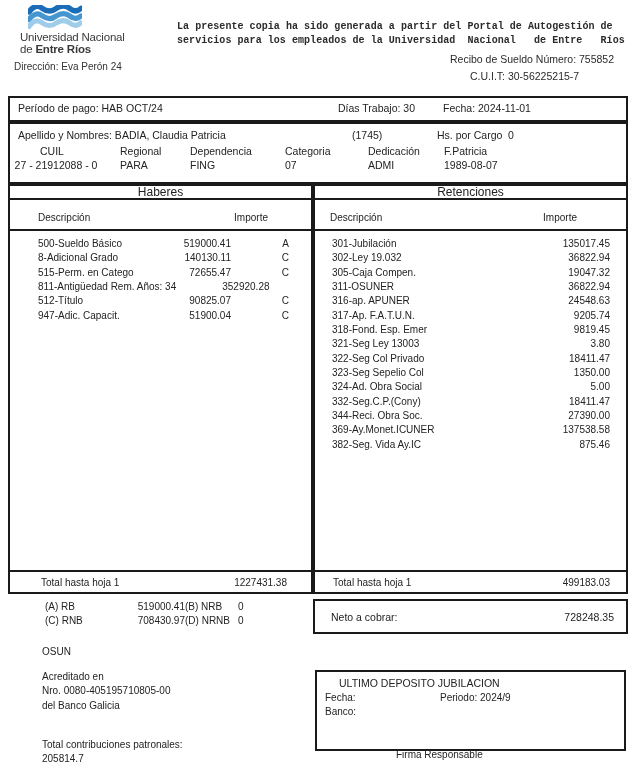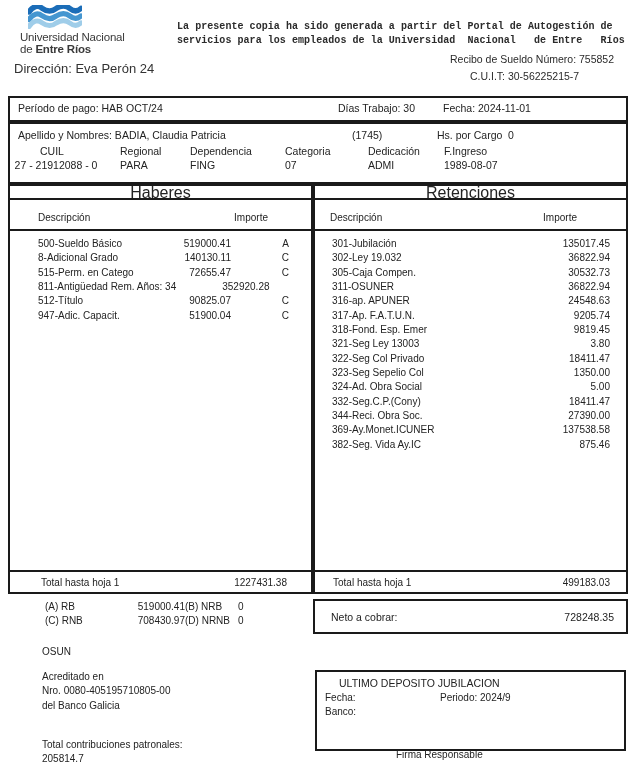--- a/index.html
+++ b/index.html
@@ -8,34 +8,34 @@
     width:636px; height:772px; position:relative;
     font-family:"Liberation Sans","DejaVu Sans",sans-serif;
     color:#232323; font-size:10px;
   }
   .page { position:absolute; inset:0; background:#fff; overflow:hidden; }
   .abs { position:absolute; }
 
   
   .uni-name { font-size:11.5px; letter-spacing:-0.2px; color:#3a3a3a; line-height:11.5px; }
   .uni-bold { font-weight:bold; }
-  .address { font-size:13px; color:#333; }
+  .address { font-size:10px; color:#333; }
   .notice {
     font-family:"Liberation Mono","DejaVu Sans Mono",monospace;
     font-weight:bold; font-size:10px; line-height:14px;
     white-space:pre; color:#2b2b2b; letter-spacing:0.05px;
   }
   .hdr-right { font-size:10.5px; color:#2b2b2b; }
 
   
   .box { position:absolute; border:2px solid #1a1a1a; background:#fff; }
 
   
   .col { display:flex; flex-direction:column; }
-  .col-title { height:14px; border-bottom:2px solid #1a1a1a; text-align:center; line-height:13px; font-size:16px; }
+  .col-title { height:14px; border-bottom:2px solid #1a1a1a; text-align:center; line-height:13px; font-size:12px; }
   .col-head { height:31px; border-bottom:2px solid #1a1a1a; display:flex; align-items:flex-end; padding-bottom:6px; }
   .col-body { flex:1 1 auto; padding-top:6px; overflow:hidden; }
   .col-total { height:22px; border-top:2px solid #1a1a1a; display:flex; align-items:center; }
   .trow { display:flex; line-height:14.35px; font-size:10px; }
   .tdesc { flex:1 1 auto; white-space:nowrap; }
   .tval { text-align:right; white-space:nowrap; }
   .tflag { width:12px; text-align:right; white-space:nowrap; }
 
   .haberes-col .col-head { padding-left:28px; padding-right:43px; }
   .haberes-col .trow { padding-left:28px; padding-right:22px;gap:46px; }
@@ -88,21 +88,21 @@
     <span class="abs f105" style="left:8px; top:5px;">Apellido y Nombres: BADIA, Claudia Patricia</span>
     <span class="abs f105" style="left:342px; top:5px;">(1745)</span>
     <span class="abs f105" style="left:427px; top:5px;">Hs. por Cargo</span>
     <span class="abs f105" style="left:498px; top:5px;">0</span>
 
     <span class="abs f105" style="left:0; top:21px; width:84px; text-align:center;">CUIL</span>
     <span class="abs f105" style="left:110px; top:21px;">Regional</span>
     <span class="abs f105" style="left:180px; top:21px;">Dependencia</span>
     <span class="abs f105" style="left:275px; top:21px;">Categoria</span>
     <span class="abs f105" style="left:358px; top:21px;">Dedicación</span>
-    <span class="abs f105" style="left:434px; top:21px;">F.Ingreso</span>
+    <span class="abs f105" style="left:434px; top:21px;">F.Patricia</span>
 
     <span class="abs f105" style="left:0; top:35px; width:92px; text-align:center;">27 - 21912088 - 0</span>
     <span class="abs f105" style="left:110px; top:35px;">PARA</span>
     <span class="abs f105" style="left:180px; top:35px;">FING</span>
     <span class="abs f105" style="left:275px; top:35px;">07</span>
     <span class="abs f105" style="left:358px; top:35px;">ADMI</span>
     <span class="abs f105" style="left:434px; top:35px;">1989-08-07</span>
   </div>
 
   <div class="box col haberes-col" style="left:8px; top:184px; width:305px; height:410px;">
@@ -159,21 +159,21 @@
         <div class="trow">
           <span class="tdesc">301-Jubilación</span>
           <span class="tval">135017.45</span>
         </div>
         <div class="trow">
           <span class="tdesc">302-Ley 19.032</span>
           <span class="tval">36822.94</span>
         </div>
         <div class="trow">
           <span class="tdesc">305-Caja Compen.</span>
-          <span class="tval">30532.73</span>
+          <span class="tval">19047.32</span>
         </div>
         <div class="trow">
           <span class="tdesc">311-OSUNER</span>
           <span class="tval">36822.94</span>
         </div>
         <div class="trow">
           <span class="tdesc">316-ap.  APUNER</span>
           <span class="tval">24548.63</span>
         </div>
         <div class="trow">

